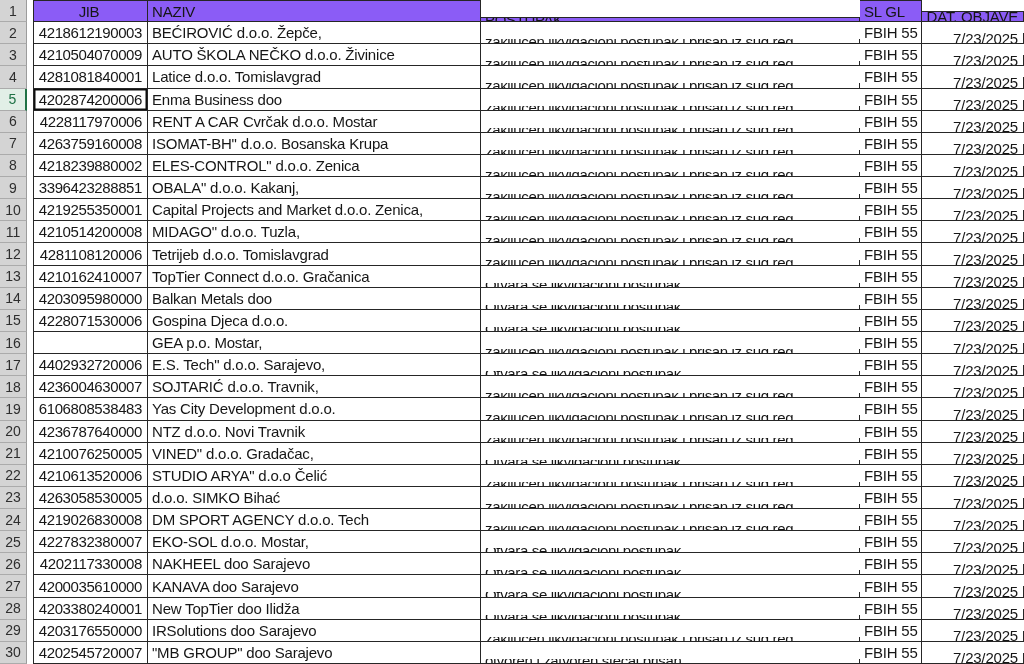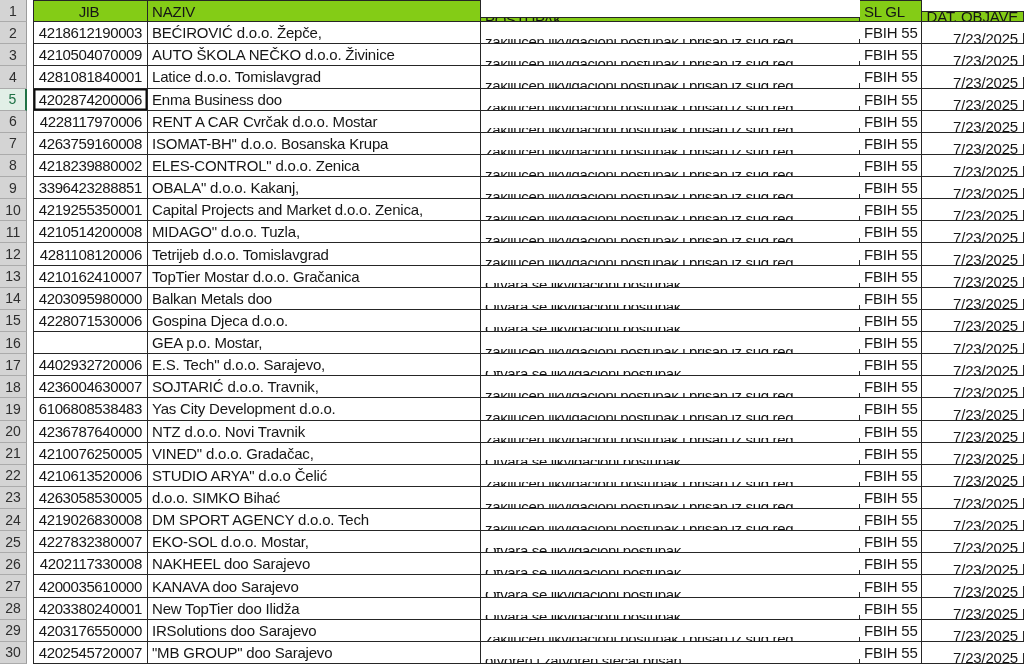--- a/index.html
+++ b/index.html
@@ -43,21 +43,21 @@
   .c-jib{
     border-left:1px solid #262626;
     justify-content:flex-end;
     padding-right:5px;padding-left:2px;
     letter-spacing:-0.4px;
   }
   .c-date{justify-content:flex-end;padding-right:5px;margin-top:11px;}
   .c-postupak{letter-spacing:-0.35px;margin-top:17px;}
   
   .hdr .cell{
-    background:#84cc16;
+    background:#8b5cf6;
     border-top:1px solid #262626;
   }
   .hdr .c-jib{justify-content:center;}
   
   .cell.active{box-shadow:inset 0 0 0 1.5px #0f0f0f;}
 </style>
 </head>
 <body>
 
 <div class="sheet" id="sheet">
@@ -179,21 +179,21 @@
     <div class="cell c-naziv">Tetrijeb d.o.o. Tomislavgrad</div>
     <div class="cell c-postupak">zaključen likvidacioni postupak i brisan iz sud reg</div>
     <div class="cell c-slgl">FBIH 55</div>
     <div class="cell c-date">7/23/2025</div>
   </div>
 
   <div class="row">
     <div class="rh">13</div>
     <div class="gap"></div>
     <div class="cell c-jib">4210162410007</div>
-    <div class="cell c-naziv">TopTier Mostar d.o.o. Gračanica</div>
+    <div class="cell c-naziv">TopTier Connect d.o.o. Gračanica</div>
     <div class="cell c-postupak">Otvara se likvidacioni postupak</div>
     <div class="cell c-slgl">FBIH 55</div>
     <div class="cell c-date">7/23/2025</div>
   </div>
 
   <div class="row">
     <div class="rh">14</div>
     <div class="gap"></div>
     <div class="cell c-jib">4203095980000</div>
     <div class="cell c-naziv">Balkan Metals doo</div>

